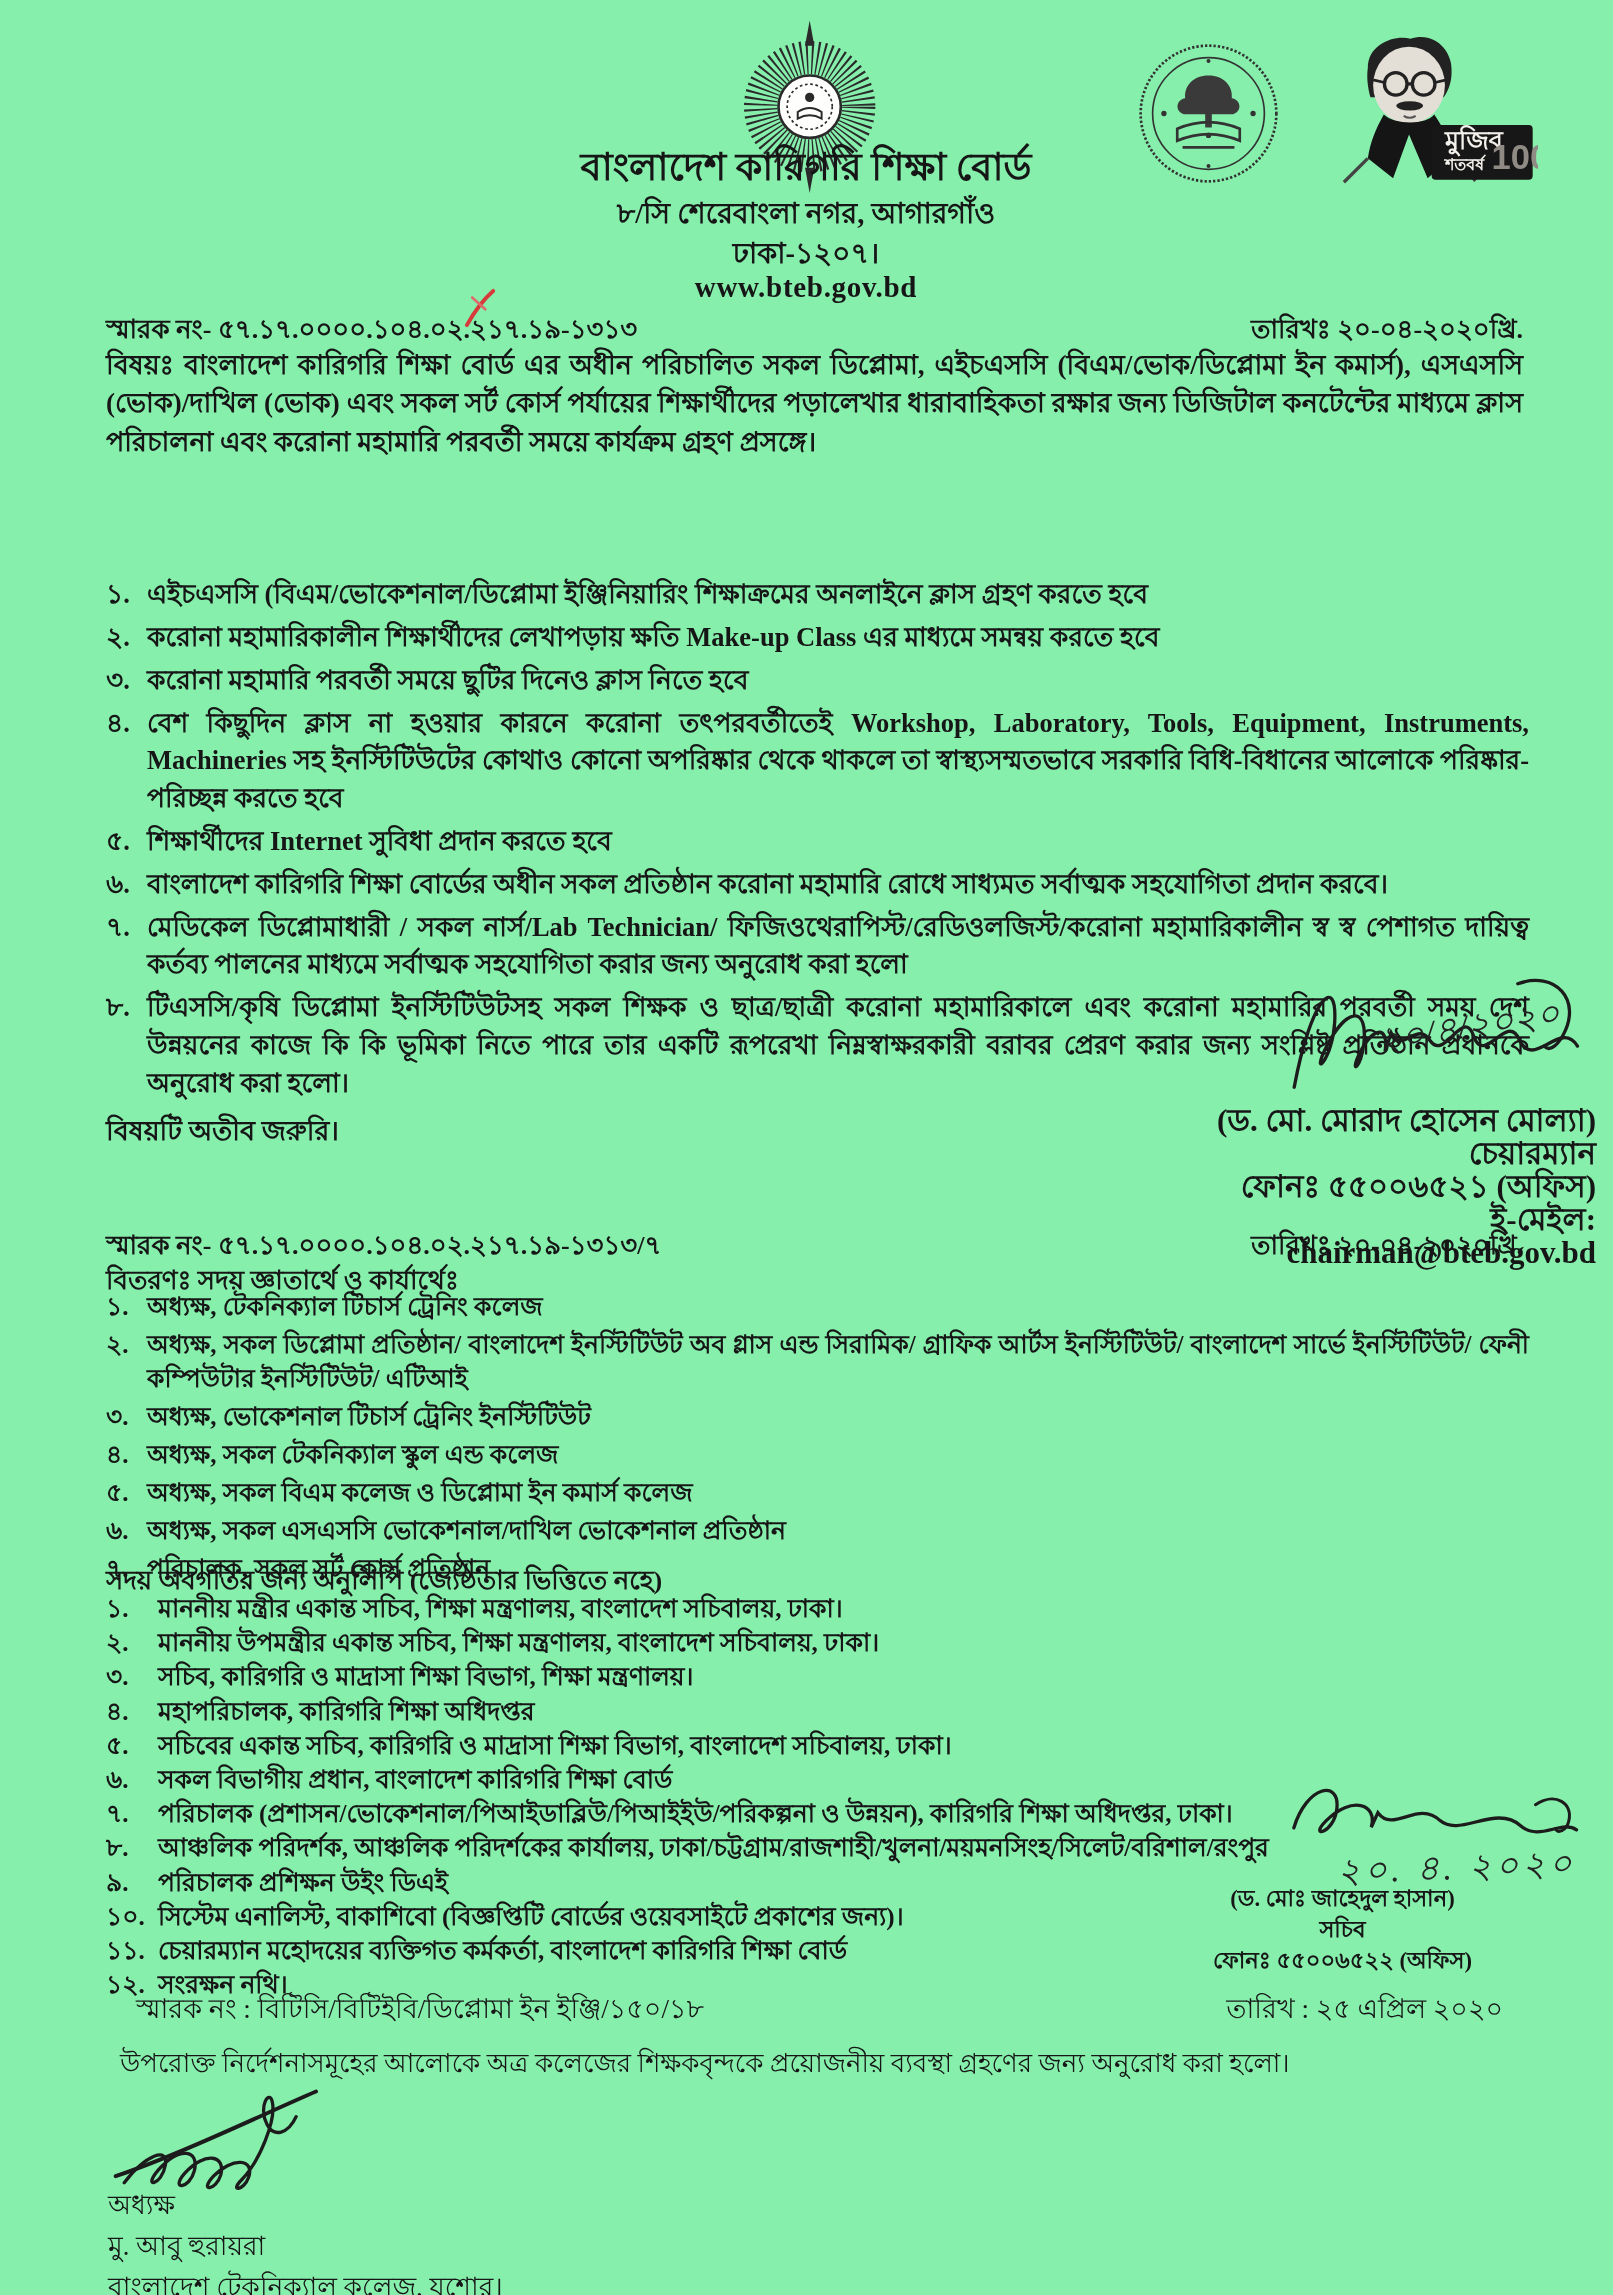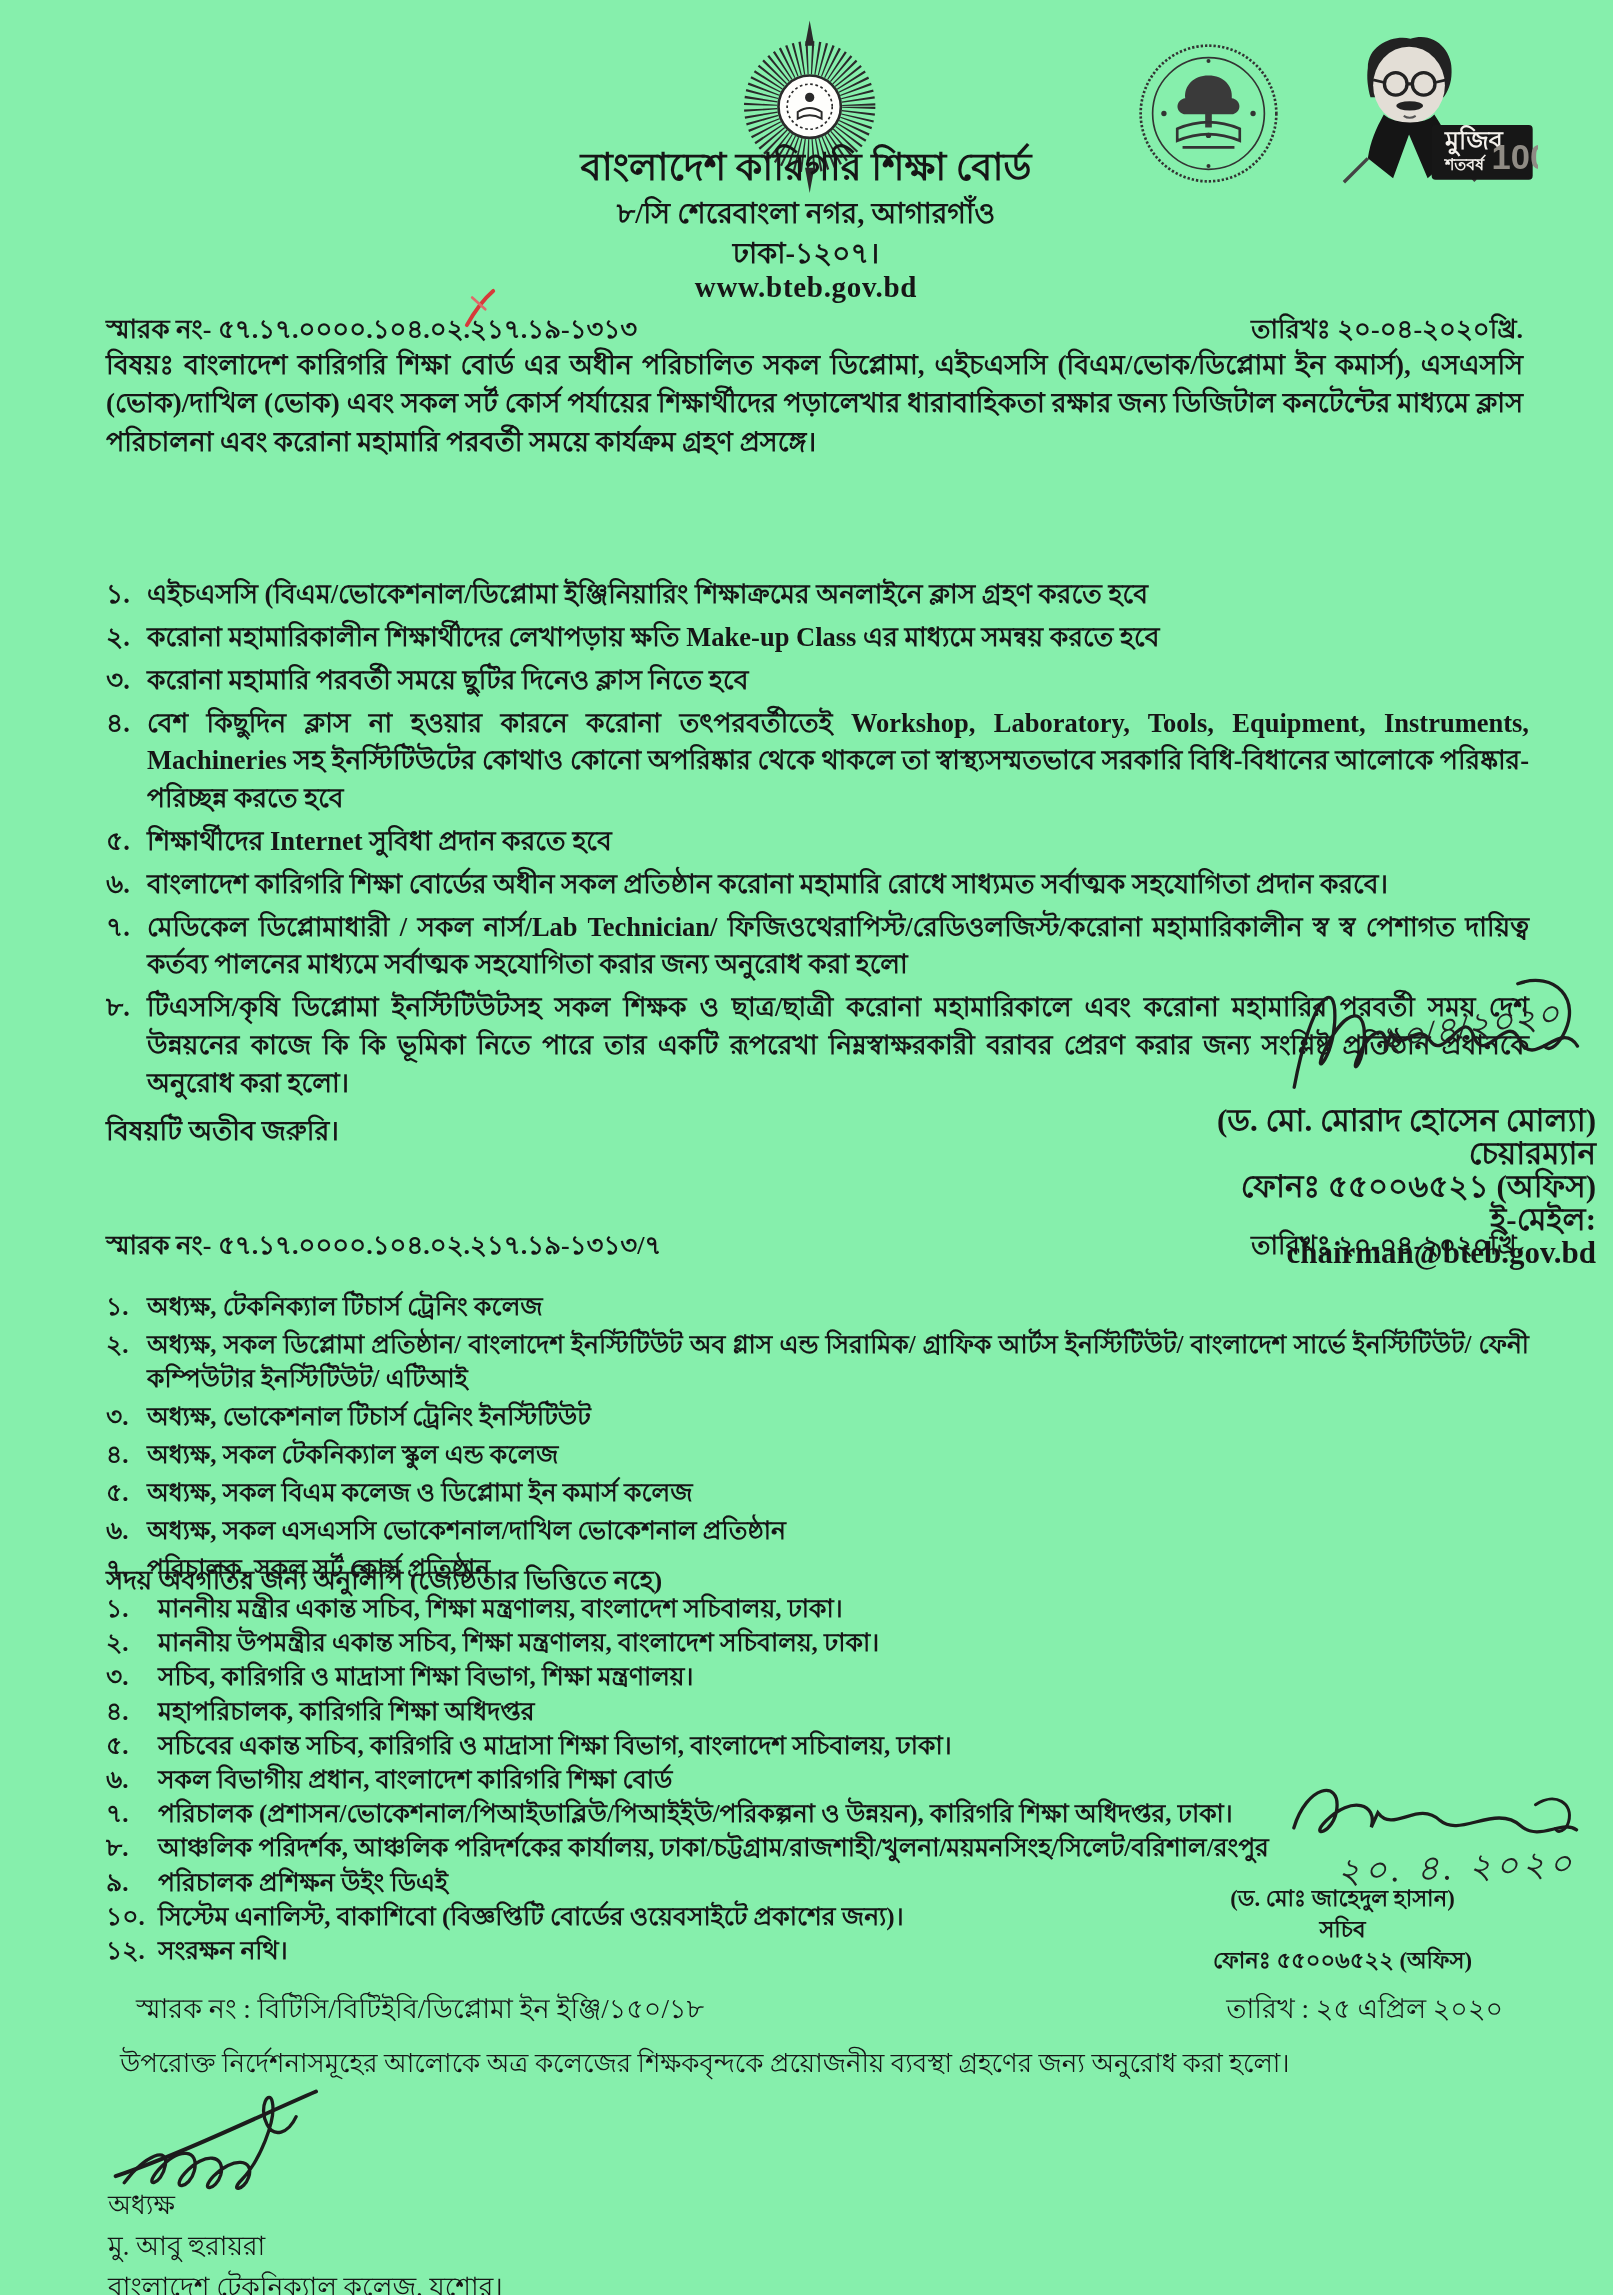--- a/index.html
+++ b/index.html
@@ -169,20 +169,21 @@
     <div>(ড. মো. মোরাদ হোসেন মোল্যা)</div>
     <div>চেয়ারম্যান</div>
     <div>ফোনঃ ৫৫০০৬৫২১ (অফিস)</div>
     <div>ই-মেইল: chairman@bteb.gov.bd</div>
   </div>
 
   <div class="memo-row row2 scan">
     <span>স্মারক নং- ৫৭.১৭.০০০০.১০৪.০২.২১৭.১৯-১৩১৩/৭</span>
     <span class="right">তারিখঃ ২০-০৪-২০২০খ্রি.</span>
   </div>
+  <div class="dist-head scan">বিতরণঃ সদয় জ্ঞাতার্থে ও কার্যার্থেঃ</div>
   <div class="dist-list scan">
     <div class="li">
         <span class="num">১.</span>
         <span class="txt">অধ্যক্ষ, টেকনিক্যাল টিচার্স ট্রেনিং কলেজ</span>
       </div>
     <div class="li">
         <span class="num">২.</span>
         <span class="txt">অধ্যক্ষ, সকল ডিপ্লোমা প্রতিষ্ঠান/ বাংলাদেশ ইনস্টিটিউট অব গ্লাস এন্ড সিরামিক/ গ্রাফিক আর্টস ইনস্টিটিউট/ বাংলাদেশ সার্ভে ইনস্টিটিউট/ ফেনী কম্পিউটার ইনস্টিটিউট/ এটিআই</span>
       </div>
     <div class="li">
@@ -241,20 +242,24 @@
         <span class="num">৮.</span>
         <span class="txt">আঞ্চলিক পরিদর্শক, আঞ্চলিক পরিদর্শকের কার্যালয়, ঢাকা/চট্টগ্রাম/রাজশাহী/খুলনা/ময়মনসিংহ/সিলেট/বরিশাল/রংপুর</span>
       </div>
     <div class="li">
         <span class="num">৯.</span>
         <span class="txt">পরিচালক প্রশিক্ষন উইং ডিএই</span>
       </div>
     <div class="li">
         <span class="num">১০.</span>
         <span class="txt">সিস্টেম এনালিস্ট, বাকাশিবো (বিজ্ঞপ্তিটি বোর্ডের ওয়েবসাইটে প্রকাশের জন্য)।</span>
+      </div>
+    <div class="li">
+        <span class="num">১১.</span>
+        <span class="txt">চেয়ারম্যান মহোদয়ের ব্যক্তিগত কর্মকর্তা, বাংলাদেশ কারিগরি শিক্ষা বোর্ড</span>
       </div>
     <div class="li">
         <span class="num">১২.</span>
         <span class="txt">সংরক্ষন নথি।</span>
       </div>
   </div>
 
   <svg class="sig sig-secretary" viewBox="0 0 475 145">
     <path d="M25 95 C 45 30, 95 22, 90 66 C 86 104, 46 112, 74 84 C 112 46, 152 58, 142 94 L 152 72 C 176 104, 212 52, 246 84 C 276 110, 330 58, 368 92 C 396 116, 430 82, 452 98" fill="none" stroke="#1c1c1c" stroke-width="5" stroke-linecap="round"></path>
     <path d="M390 60 C 420 40, 448 58, 440 86 C 436 100, 424 104, 420 96" fill="none" stroke="#1c1c1c" stroke-width="4.5" stroke-linecap="round"></path>

